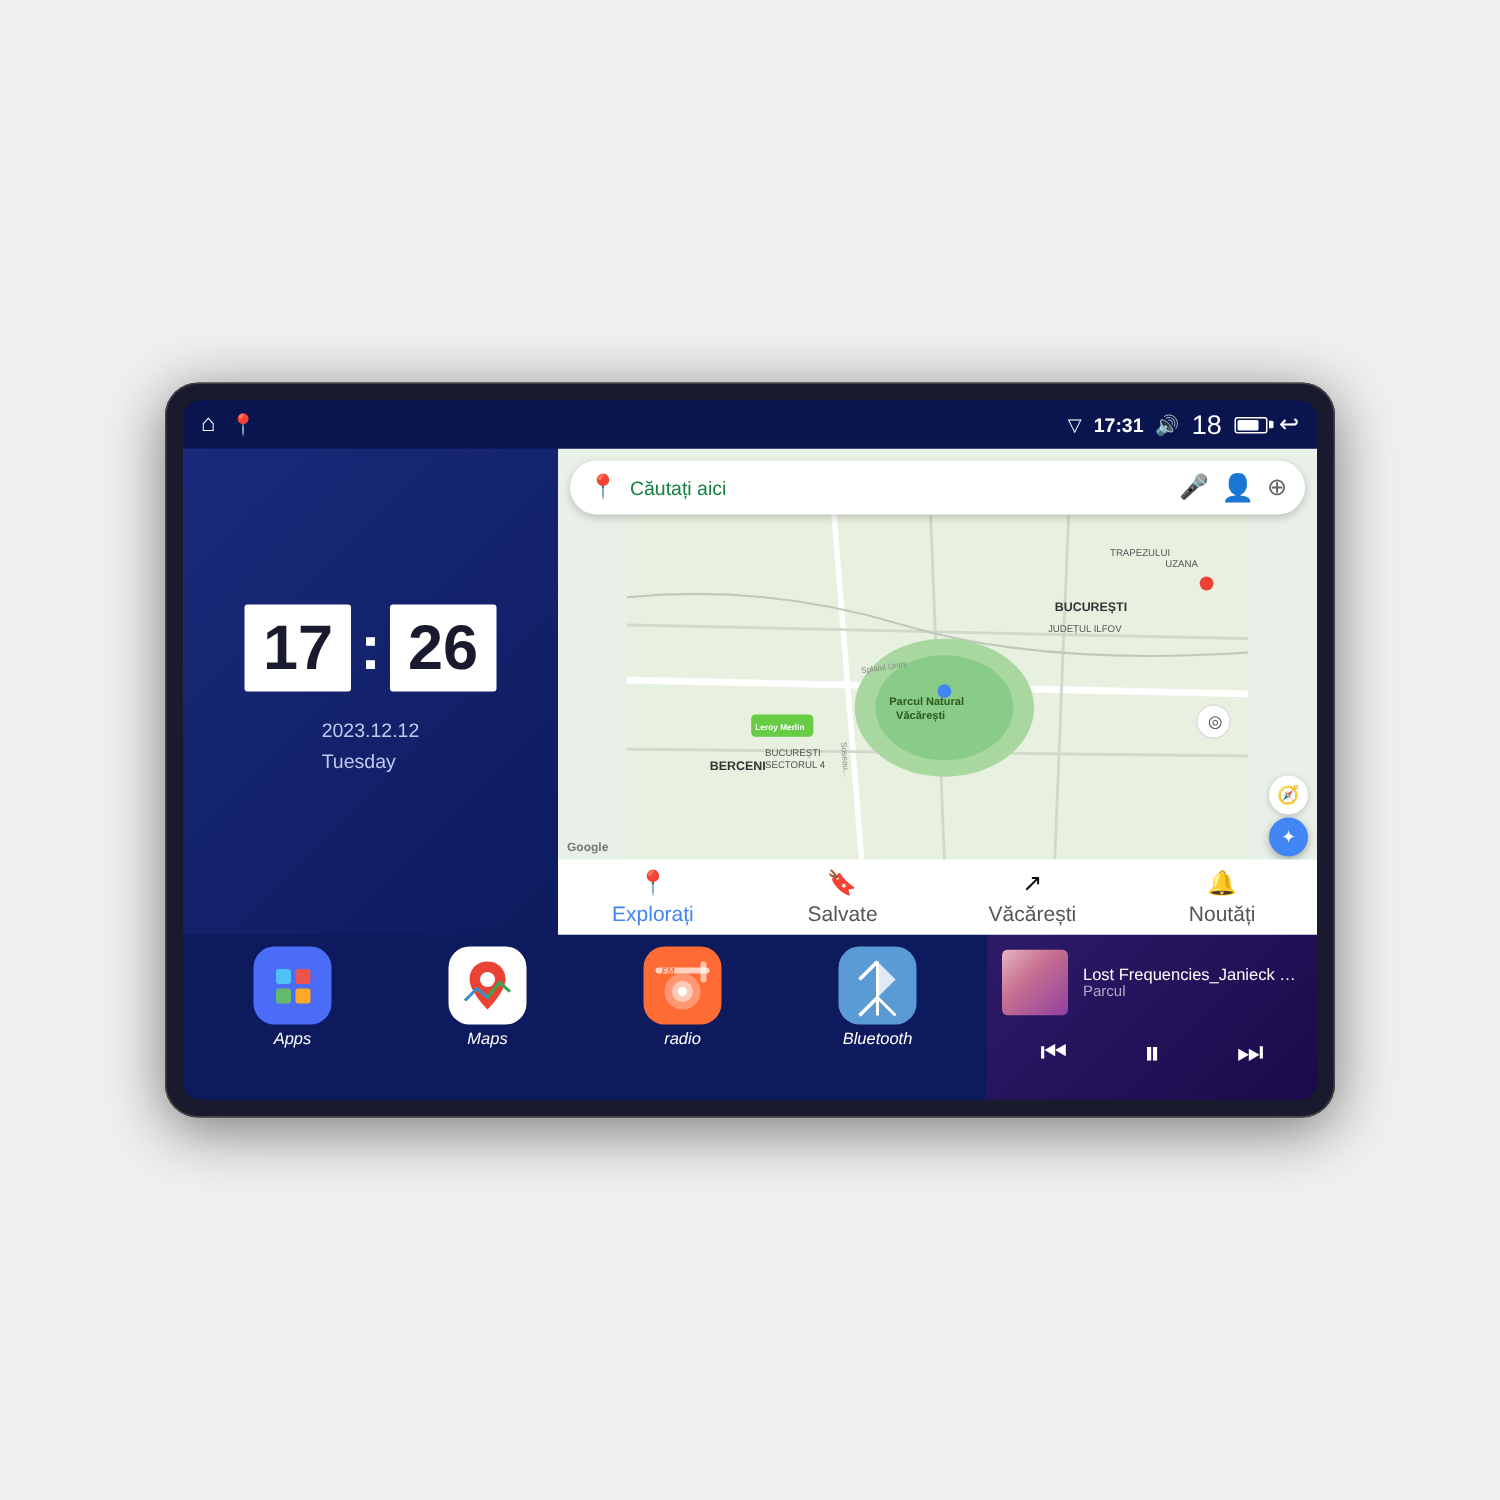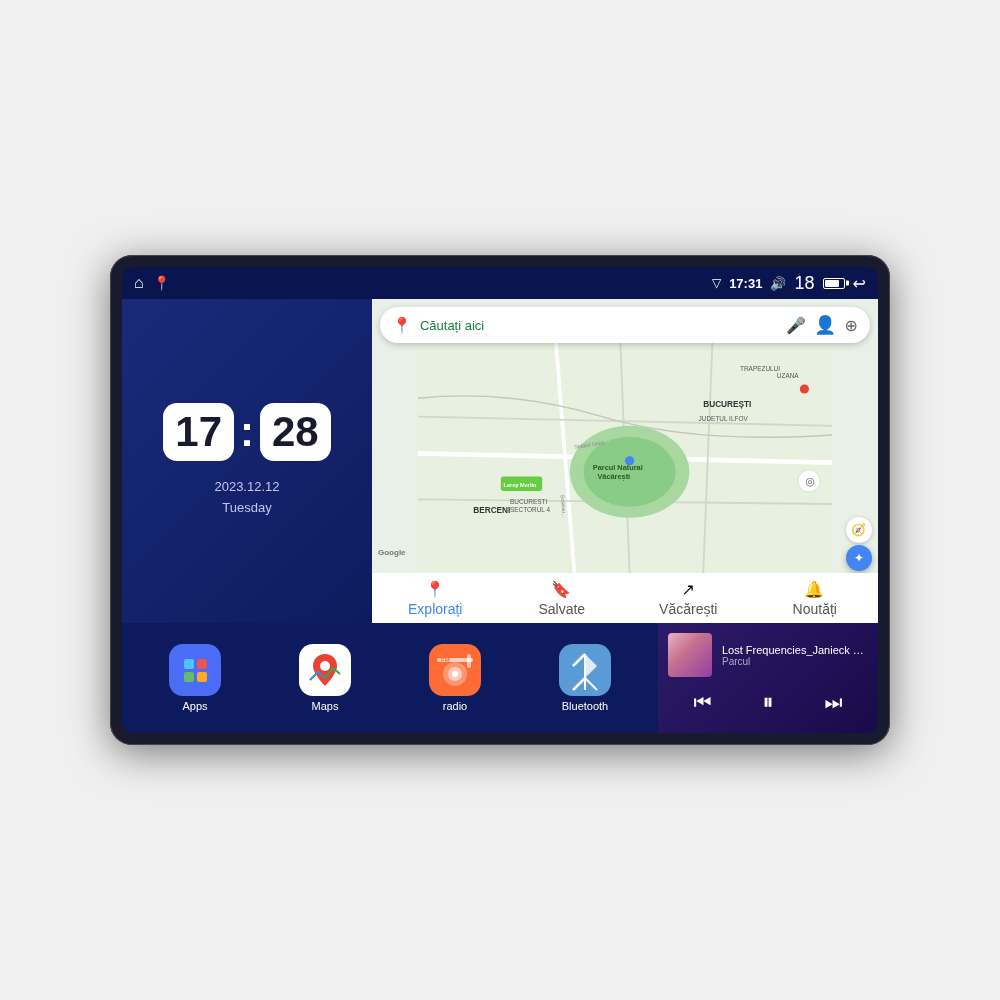--- a/index.html
+++ b/index.html
@@ -91,36 +91,36 @@
       gap: 6px;
       margin-bottom: 16px;
     }
 
     .clock-block {
       background: white;
       color: #1a1a2e;
       font-size: 42px;
       font-weight: bold;
       padding: 8px 12px;
-      border-radius: 14px;
+      border-radius: 2px;
       line-height: 1;
       min-width: 70px;
       text-align: center;
     }
 
     .clock-colon {
       color: white;
       font-size: 42px;
       font-weight: bold;
     }
 
     .clock-date {
       color: #c0c8f0;
       font-size: 13px;
-      text-align: center;
+      text-align: left;
       line-height: 1.6;
     }
 
     
     .map-panel {
       flex: 1;
       background: #e8f0e8;
       position: relative;
       display: flex;
       flex-direction: column;
@@ -195,23 +195,24 @@
       height: 110px;
       display: flex;
       background: #0d1b5e;
       flex-shrink: 0;
     }
 
     
     .apps-section {
       flex: 1;
       display: flex;
-      align-items: center;
+      align-items: flex-start;
       justify-content: space-around;
       padding: 8px 8px;
+      font-style: italic;
     }
 
     .app-icon-item {
       display: flex;
       flex-direction: column;
       align-items: center;
       gap: 4px;
       cursor: pointer;
     }
 
@@ -429,21 +430,21 @@
     </div>
 
     <div class="main-content">
 
       <div class="top-row">
 
         <div class="clock-panel">
           <div class="clock-display">
             <div class="clock-block">17</div>
             <span class="clock-colon">:</span>
-            <div class="clock-block">28</div>
+            <div class="clock-block">26</div>
           </div>
           <div class="clock-date">
             <div>2023.12.12</div>
             <div>Tuesday</div>
           </div>
         </div>
 
         <div class="map-panel">
 
           <div class="map-search-bar">
@@ -493,21 +494,21 @@
 
               <text x="155" y="165" font-size="6" fill="#888" transform="rotate(85,155,165)">Soseau...</text>
 
               <circle cx="420" cy="50" r="5" fill="#ea4335"></circle>
 
               <text x="390" y="38" font-size="7" fill="#555">UZANA</text>
 
               <circle cx="425" cy="150" r="12" fill="white" stroke="#ddd" stroke-width="1"></circle>
               <text x="421" y="154" font-size="12" fill="#555">◎</text>
             </svg>
-            <div class="google-logo" style="font-size:8px;color:#777;position:absolute;bottom:16px;left:6px;">Google</div>
+            <div class="google-logo" style="font-size:8px;color:#777;position:absolute;bottom:4px;left:6px;">Google</div>
             <div class="map-compass" style="position:absolute;right:6px;bottom:30px;width:26px;height:26px;background:white;border-radius:50%;display:flex;align-items:center;justify-content:center;box-shadow:0 1px 4px rgba(0,0,0,0.2);">
               <span style="font-size:12px;">🧭</span>
             </div>
             <div class="map-fab" style="position:absolute;right:6px;bottom:2px;width:26px;height:26px;background:#4285f4;border-radius:50%;display:flex;align-items:center;justify-content:center;">
               <span style="color:white;font-size:12px;">✦</span>
             </div>
           </div>
 
           <div class="map-bottom-nav">
             <div class="map-nav-item active">

